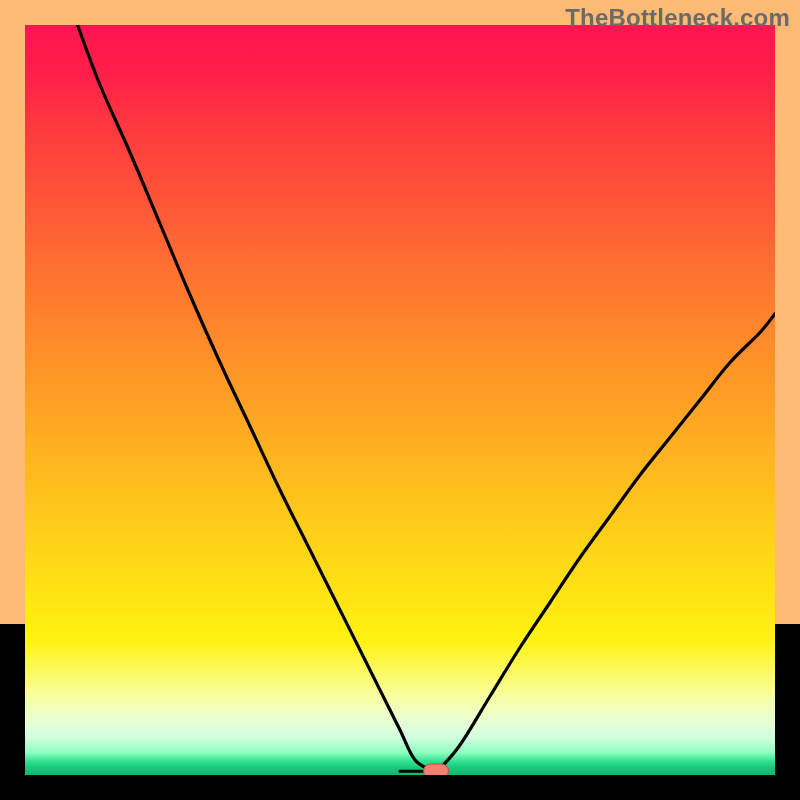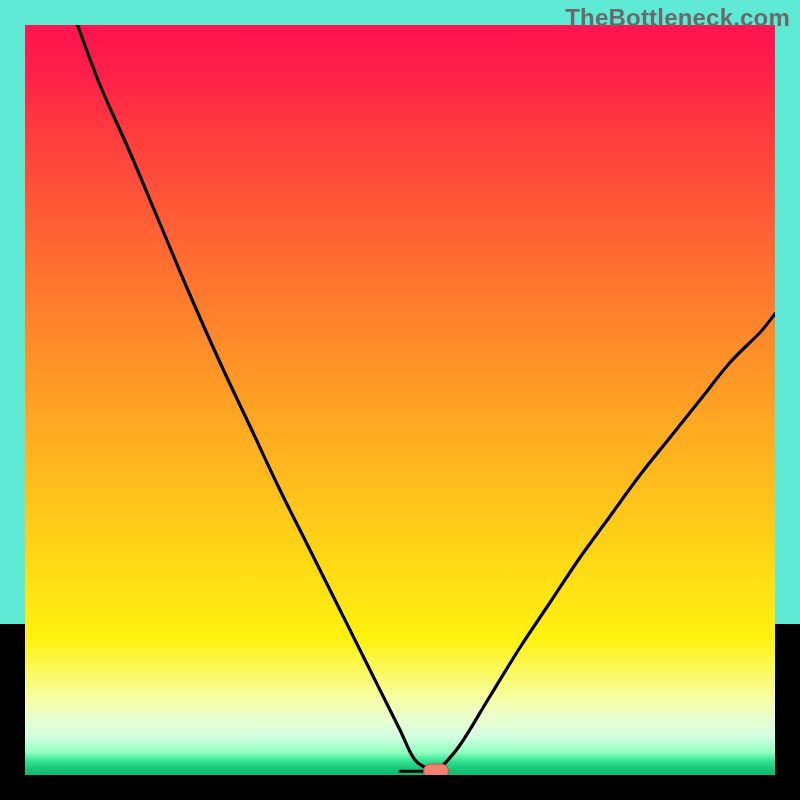--- a/index.html
+++ b/index.html
@@ -7,21 +7,21 @@
     padding: 0;
     width: 800px;
     height: 800px;
     background: #000;
     overflow: hidden;
   }
   .frame {
     position: relative;
     width: 800px;
     height: 624px;
-    background: #5eead4;
+    background: #fdba74;
     text-align: right;
   }
   .watermark {
     position: absolute;
     top: 4px;
     right: 10px;
     font-family: Arial, Helvetica, sans-serif;
     font-size: 24px;
     font-weight: 600;
     color: #6a6a6a;

